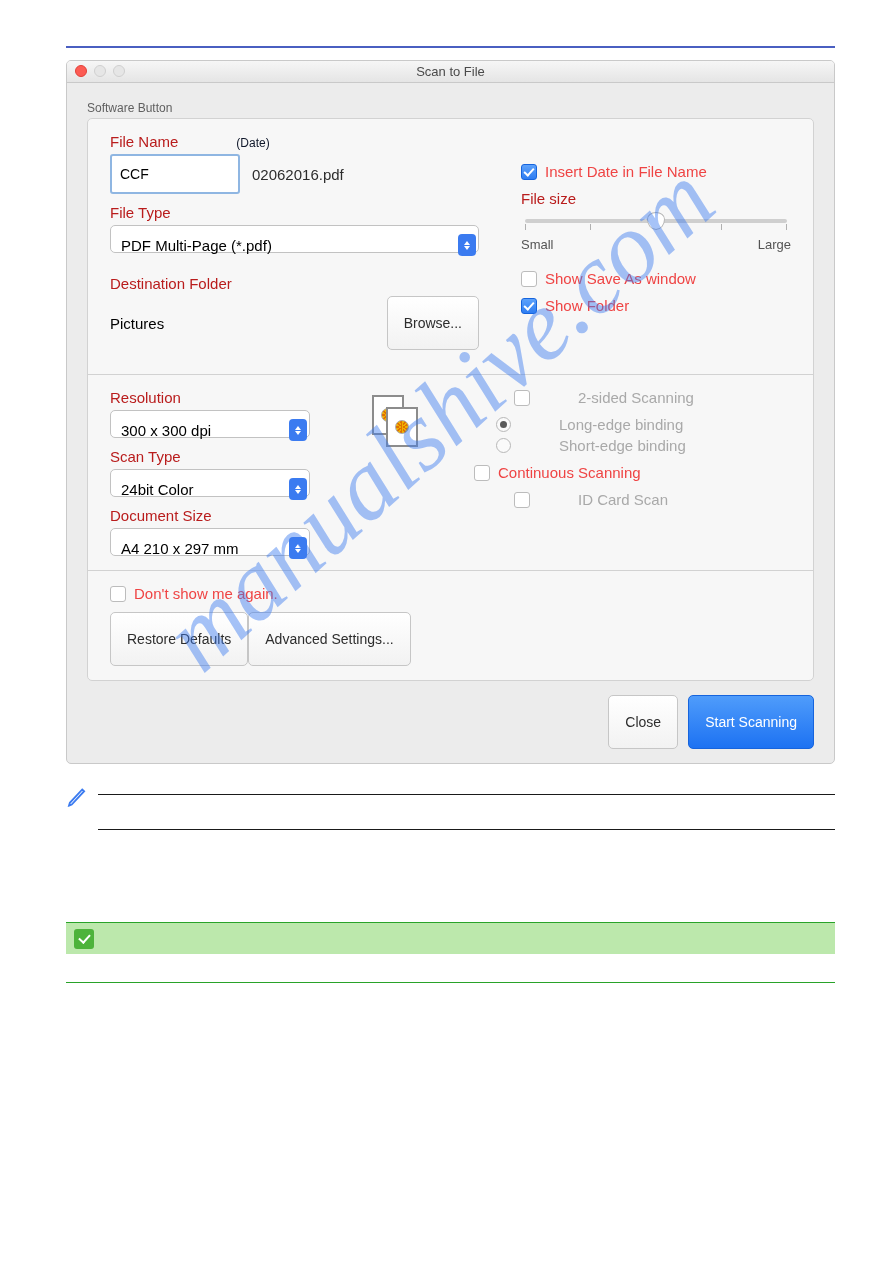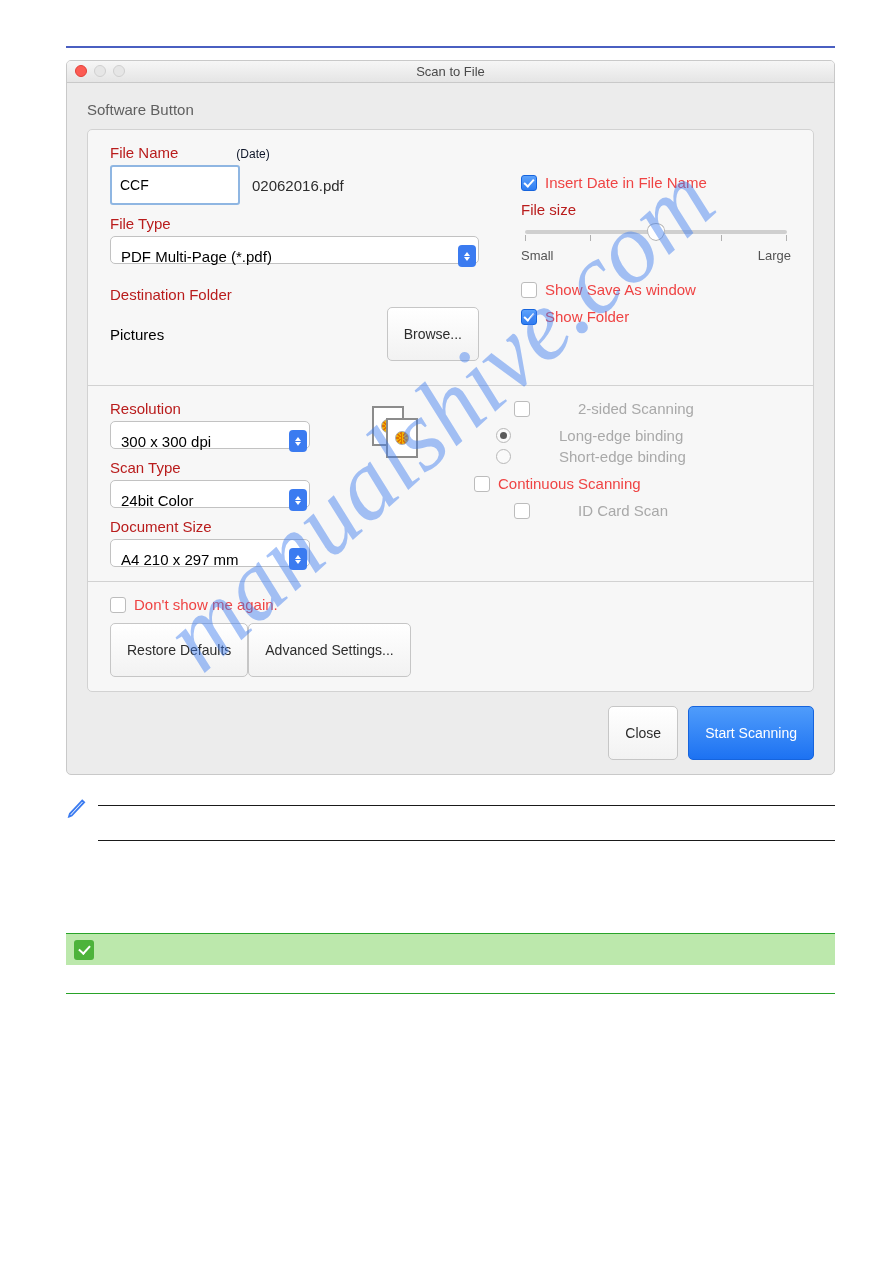--- a/index.html
+++ b/index.html
@@ -38,21 +38,21 @@
   left: 8px;
   top: 4px;
   display: flex;
   gap: 7px;
 }
 .dot { width: 12px; height: 12px; border-radius: 50%; }
 .dot.red { background: #fc5b53; border: 0.5px solid #e14038; }
 .dot.gray { background: #e6e6e6; border: 0.5px solid #cfcfcf; }
 .title-text { color: #4a4a4a; font-size: 13px; }
 .window-body { padding: 18px 20px 14px 20px; }
-.tab-label { color: #5f5f5f; font-size: 15px; margin-bottom: 11px; }
+.tab-label { color: #5f5f5f; font-size: 12px; margin-bottom: 3px; }
 .panel {
   background: #f7f7f7;
   border: 1px solid #d2d2d2;
   border-radius: 5px;
 }
 .panel-section { padding: 14px 22px; }
 .panel hr { border: none; border-top: 1px solid #d2d2d2; }
 .two-col {
   display: flex;
   gap: 42px;

